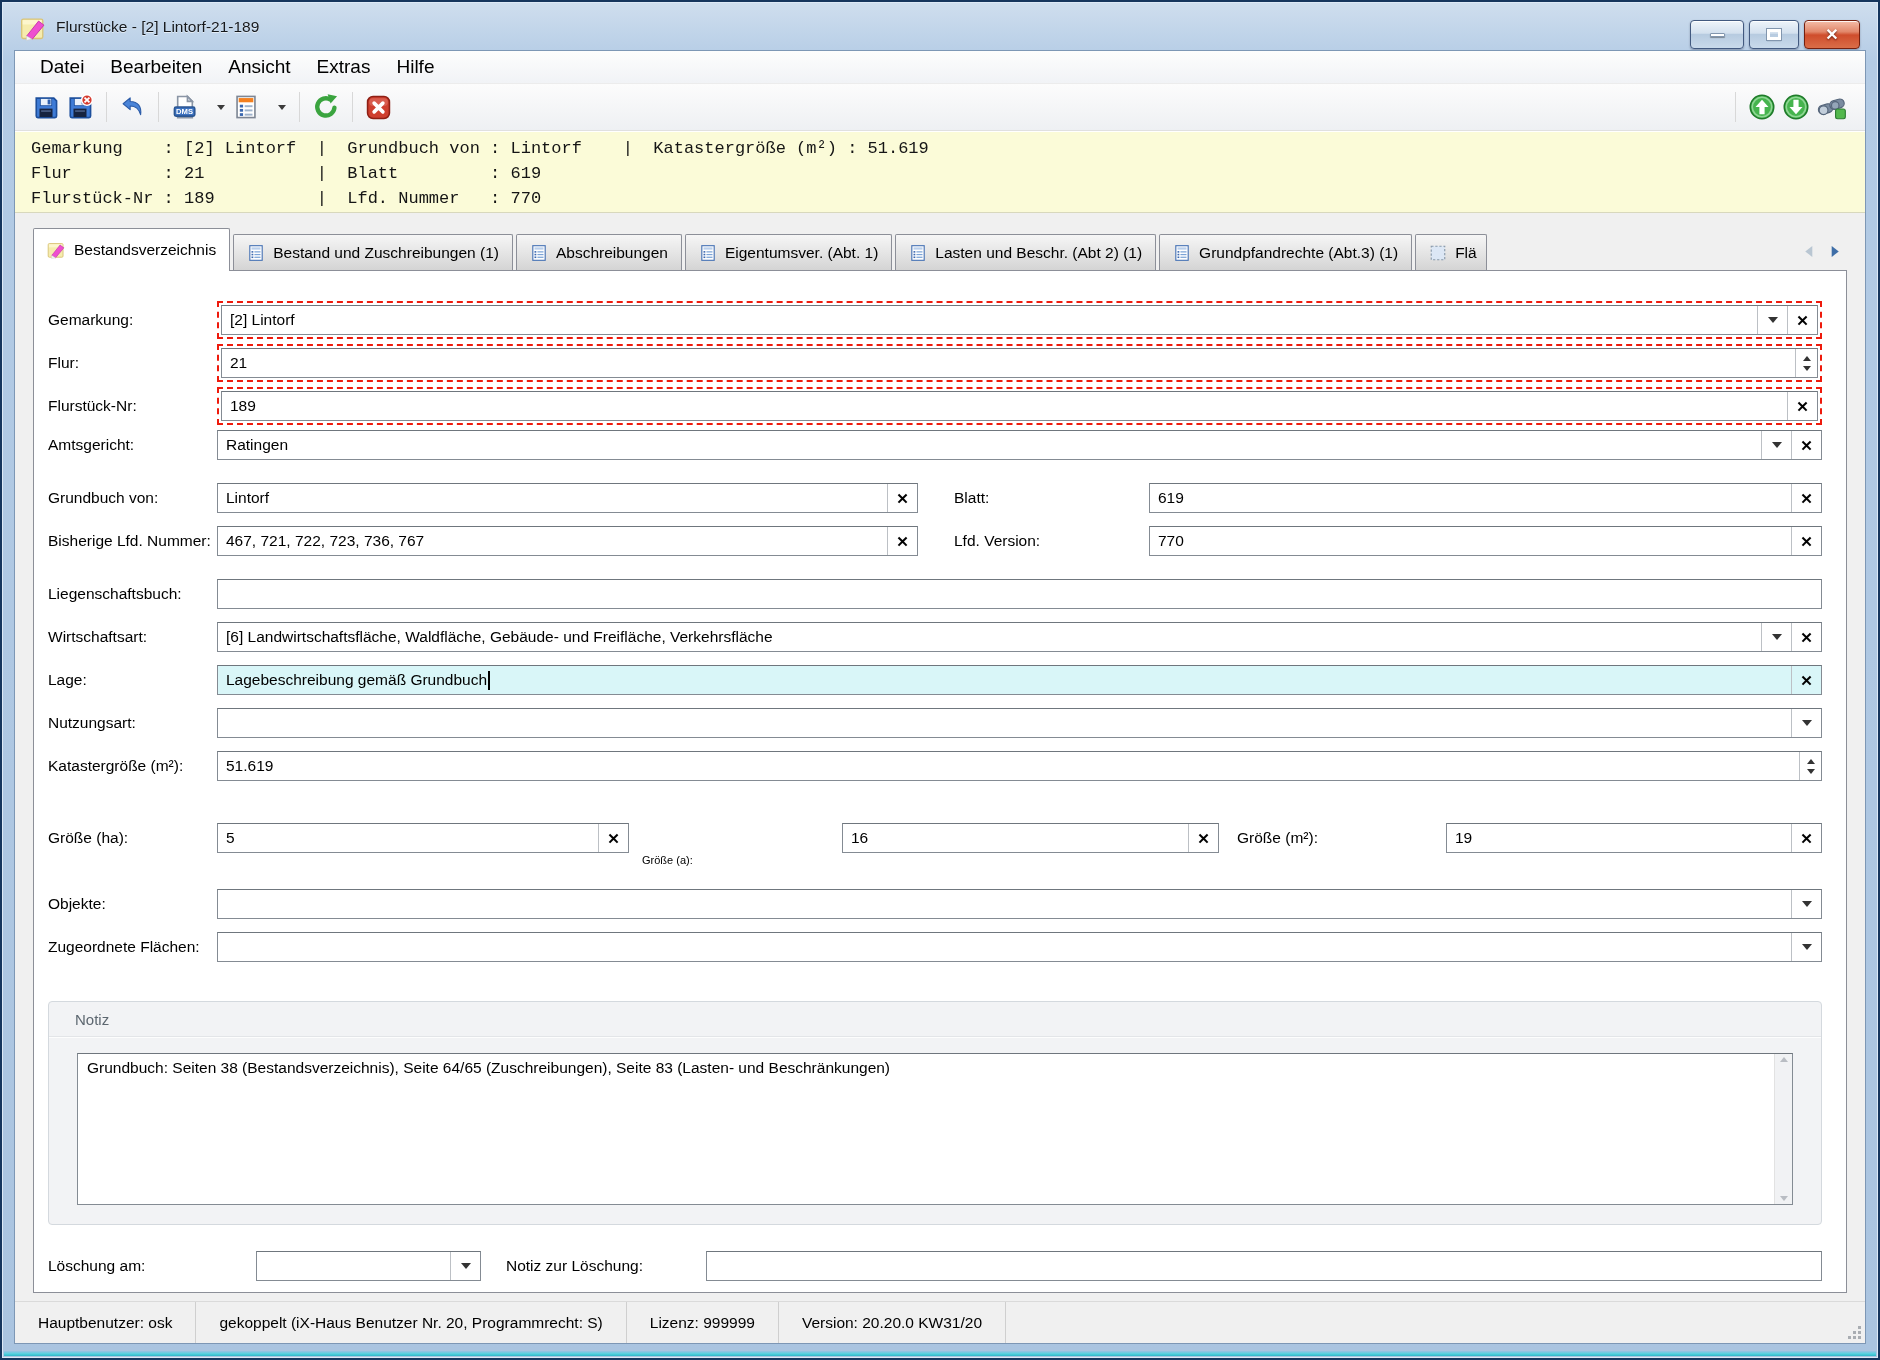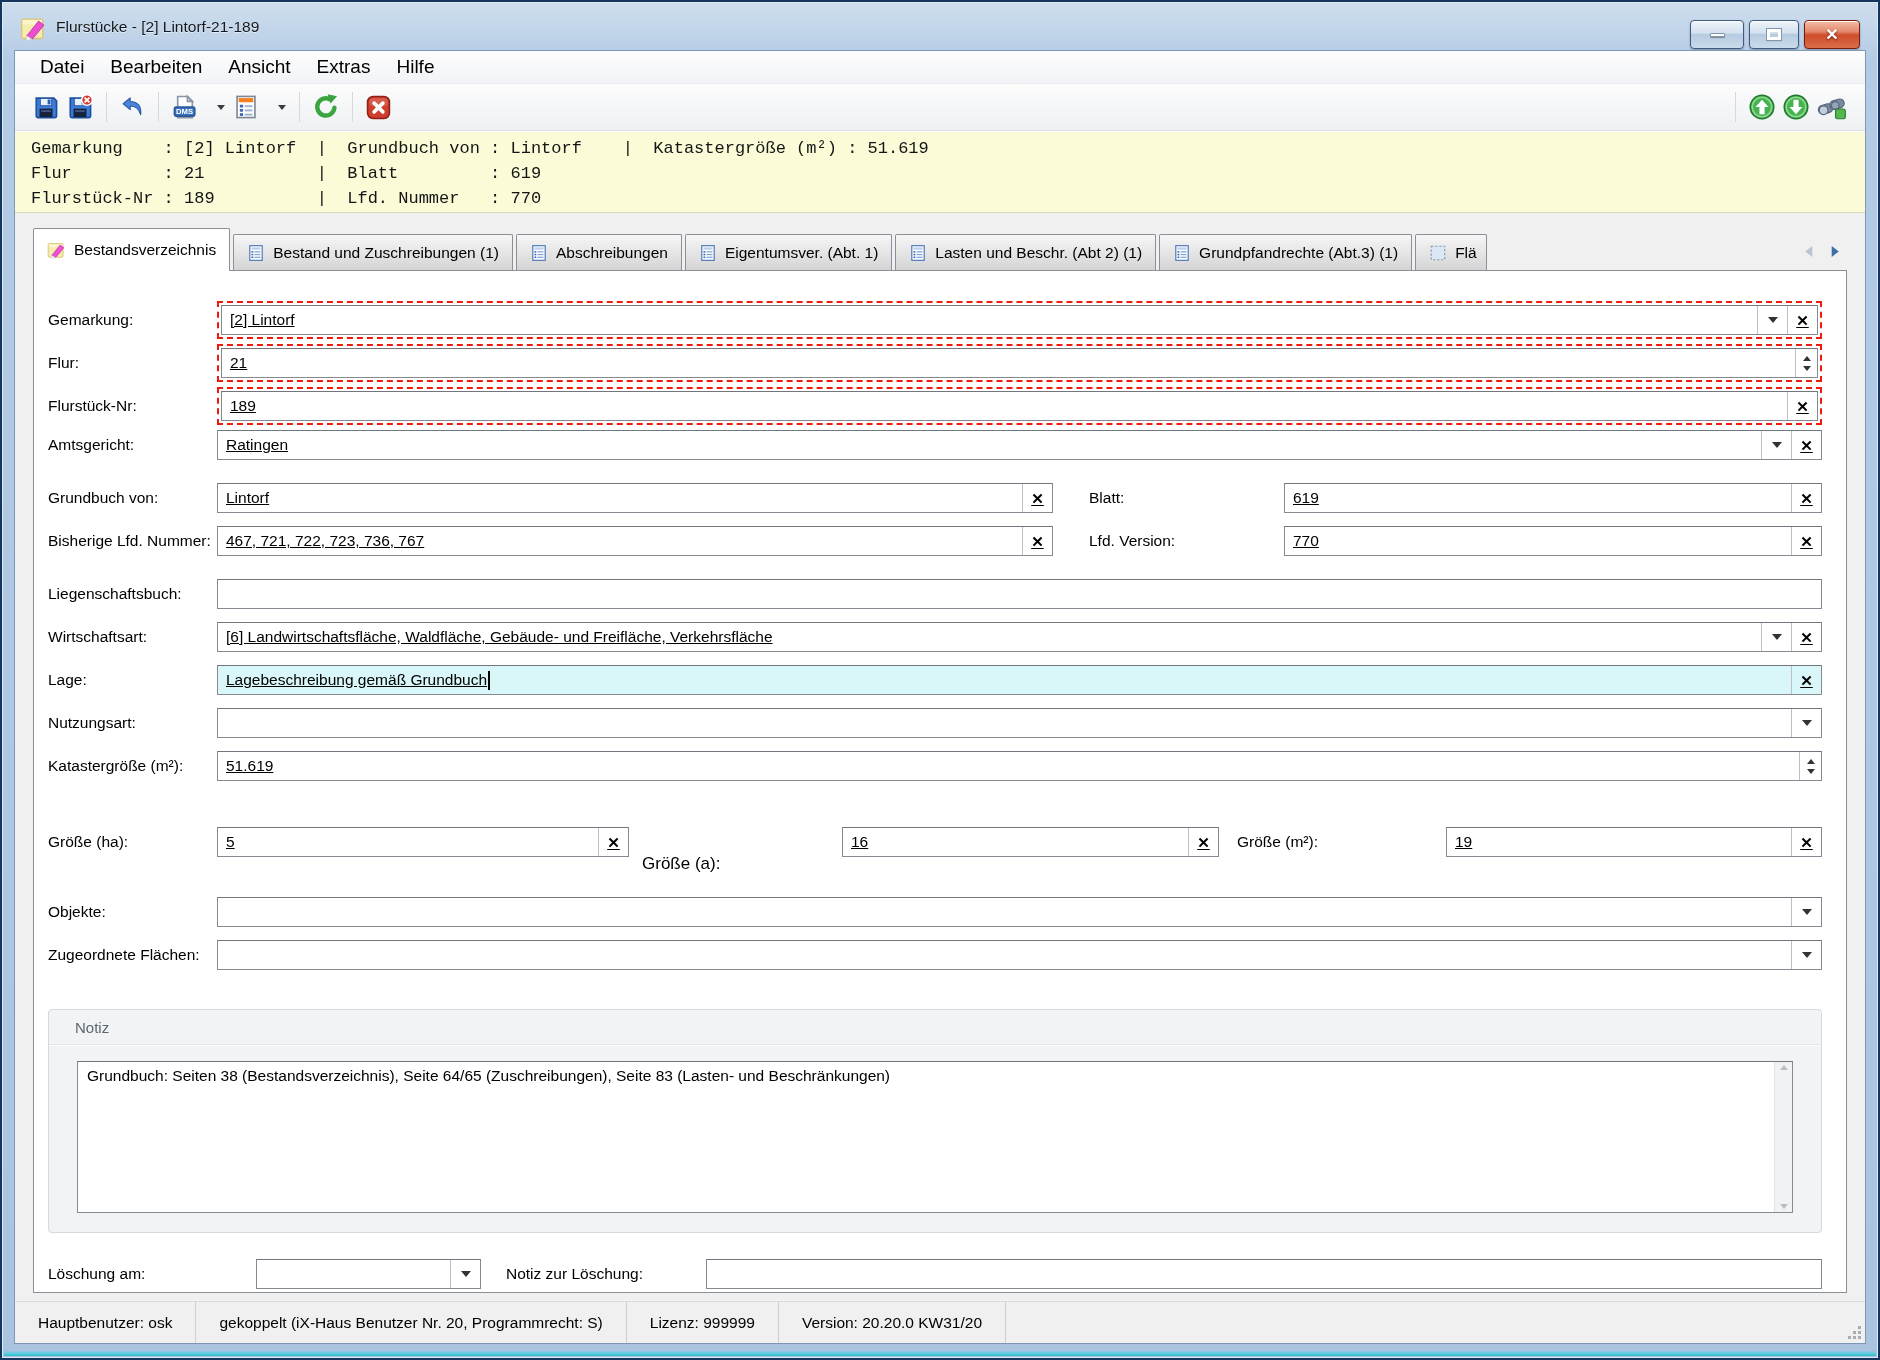--- a/index.html
+++ b/index.html
@@ -67,43 +67,43 @@
   .tab svg { flex:none; }
   .tab-arrows { position:absolute; right:6px; bottom:12px; display:flex; gap:16px; align-items:center; }
 
   
   .panel { flex:1; min-height:0; background:#fff; border:1px solid #8c8f98; position:relative; z-index:1;
            padding:30px 24px 0 14px; display:flex; flex-direction:column; }
   .frow { flex:none; display:flex; align-items:center; margin-bottom:13px; }
   .frow.redrow { margin-bottom:5px; }
   .flabel { flex:none; width:169px; font-size:15.5px; }
   .fbox { flex:1; min-width:0; display:flex; align-items:stretch; height:30px;
-          border:1px solid #848b93; border-top-color:#6f767d; background:#fff;text-decoration:underline; }
+          border:1px solid #848b93; border-top-color:#6f767d; background:#fff; }
   .fbox input { flex:1; min-width:0; border:0; outline:0; background:transparent; padding:0 8px;
                 font-family:"Liberation Sans", sans-serif; font-size:15.5px; color:#000; }
   .redwrap { flex:1; min-width:0; display:flex; border:2px dashed #ee1a0c; padding:2px; }
   .fbtn { flex:none; width:30px; border-left:1px solid #bcc0c5; background:#fff;
           display:flex; align-items:center; justify-content:center; cursor:pointer; }
   .xg { font-size:15px; font-weight:900; line-height:1; }
   .tri-down { width:0; height:0; border-left:5px solid transparent; border-right:5px solid transparent;
               border-top:6px solid #333; }
   .spin { flex:none; width:22px; border-left:1px solid #bcc0c5; background:#fff;
           display:flex; flex-direction:column; align-items:center; justify-content:center; gap:5px; }
   .tri-u { width:0; height:0; border-left:4px solid transparent; border-right:4px solid transparent;
            border-bottom:5px solid #333; }
   .tri-d { width:0; height:0; border-left:4px solid transparent; border-right:4px solid transparent;
            border-top:5px solid #333; }
   .cyan, .cyan .fbtn { background:#d9f6f8; }
   .caretbar { display:inline-block; width:2px; height:19px; background:#000; vertical-align:middle; margin-left:1px; }
   .ftext { flex:1; display:flex; align-items:center; padding:0 8px; font-size:15.5px; white-space:nowrap; overflow:hidden; }
 
-  .w707 { flex:none; width:836px; }
+  .w707 { flex:none; width:701px; }
   .flabel2 { flex:none; width:231px; padding-left:36px; font-size:15.5px; }
   .g1 { flex:none; width:412px; }
-  .glabel2 { flex:none; width:213px; padding-left:13px; font-size:17px;margin-top:44px; }
+  .glabel2 { flex:none; width:213px; padding-left:13px; font-size:11px;margin-top:44px; }
   .g2 { flex:none; width:377px; }
   .glabel3 { flex:none; width:227px; padding-left:18px; font-size:15.5px; }
   .vgap { flex:none; height:10px; } .vgap16 { flex:none; height:16px; }
 
   
   .groupbox { flex:none; margin-top:26px; height:224px; border:1px solid #d4d9de; border-radius:4px;
               background:#f2f3f5; }
   .gb-legend { color:#5d6770; font-size:15px; padding:9px 0 8px 26px;
                border-bottom:1px solid #e3e5e8; box-shadow:0 1px 0 #fdfdfd; }
   .gb-body { padding:16px 28px 0 28px; }

